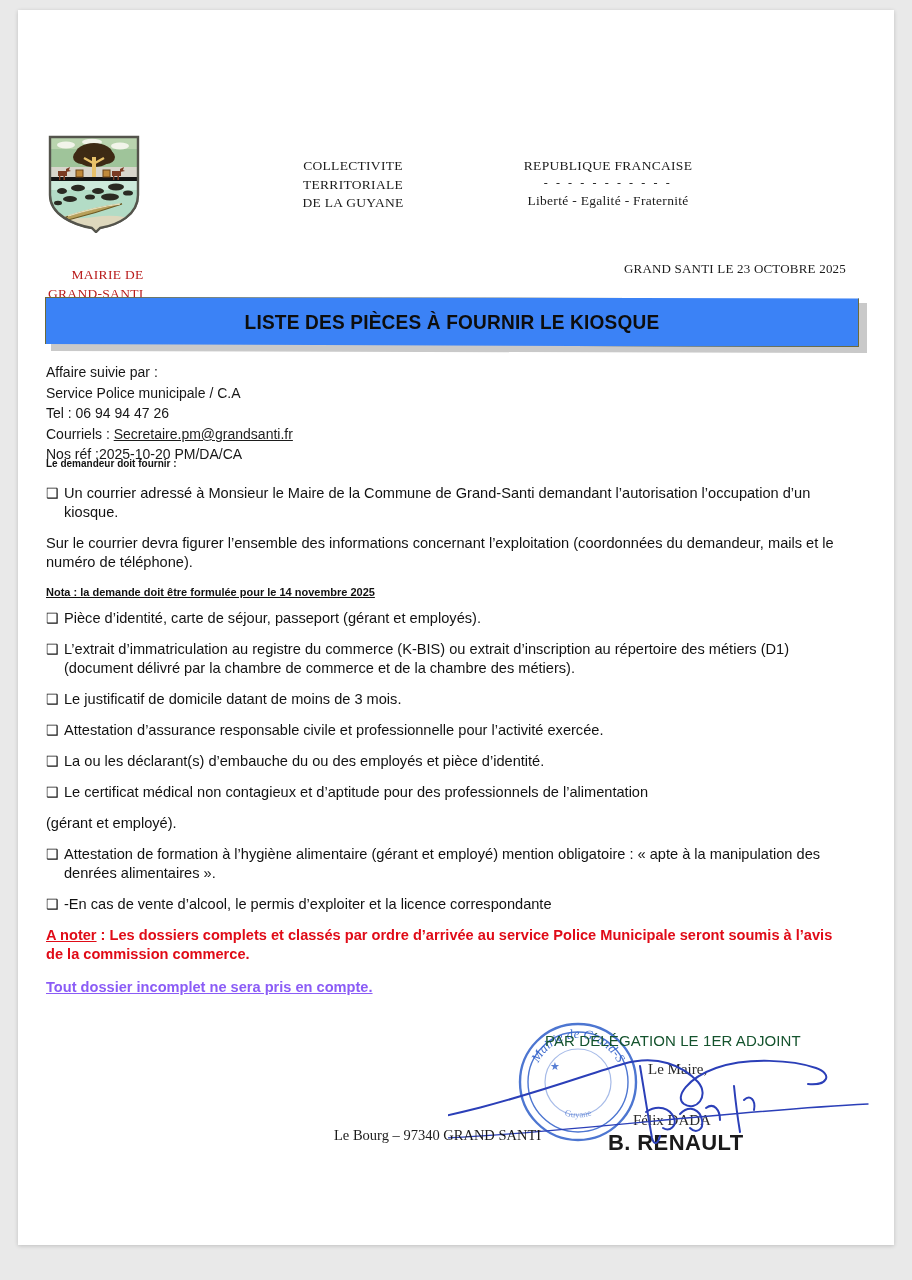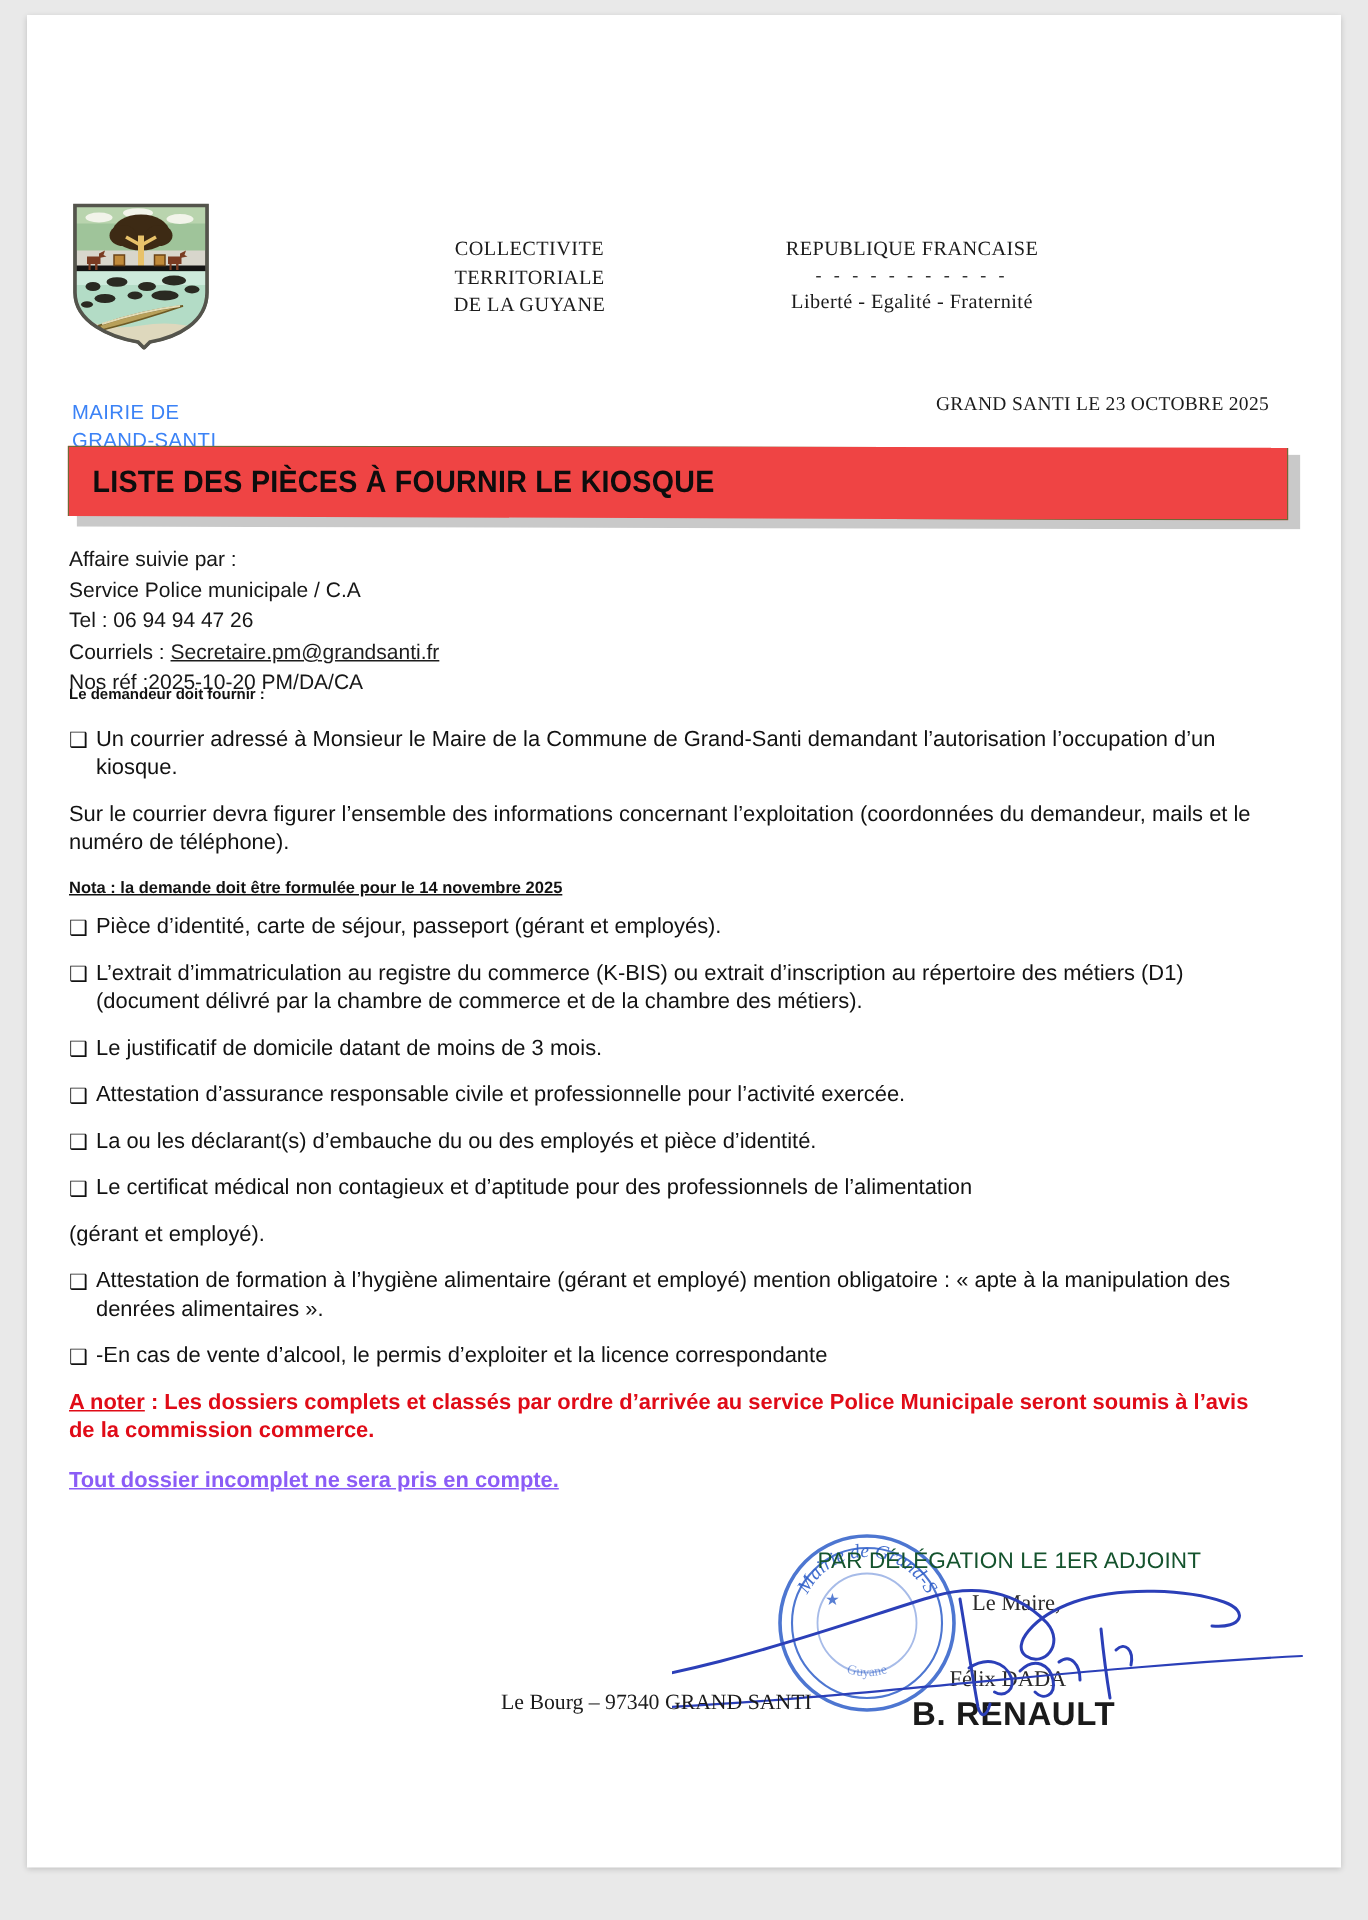--- a/index.html
+++ b/index.html
@@ -57,25 +57,26 @@
     letter-spacing: 2.6px;
     font-size: 12px;
     line-height: 1.1;
     padding: 1px 0 2px;
   }
 
   .mairie {
     position: absolute;
     left: 30px;
     top: 219px;
-    font-family: Liberation Sans, sans-serif;
+    font-family: Liberation Serif, serif;
     font-size: 13.5px;
     line-height: 1.42;
-    color: #3b82f6;
+    color: #b91c1c;
     letter-spacing: .3px;
+    text-align: right;
   }
 
   .date-line {
     position: absolute;
     right: 48px;
     top: 251px;
     font-family: "Liberation Serif", serif;
     font-size: 13px;
     color: #1b1b1b;
     letter-spacing: .2px;
@@ -94,27 +95,27 @@
     left: 6px; top: 6px;
     width: 816px; height: 50px;
     background: #c9c9c9;
     clip-path: polygon(0 2%, 100% 0, 100% 100%, 0 96%);
   }
   .banner {
     position: absolute;
     left: 0; top: 0;
     width: 814px;
     height: 50px;
-    background: #ef4444;
+    background: #3b82f6;
     border: 1px solid #6d6a38;
     box-sizing: border-box;
     clip-path: polygon(0 0, 100% 3%, 100% 100%, 0 94%);
     display: flex;
     align-items: center;
-    justify-content: flex-start;
+    justify-content: center;
   }
   .banner-title {
     font-family: "Liberation Sans Narrow", "Liberation Sans", sans-serif;
     font-weight: bold;
     font-size: 20.5px;
     color: #0d0d0d;
     letter-spacing: .2px;
     transform: scaleX(.93);
     white-space: nowrap;
   }

